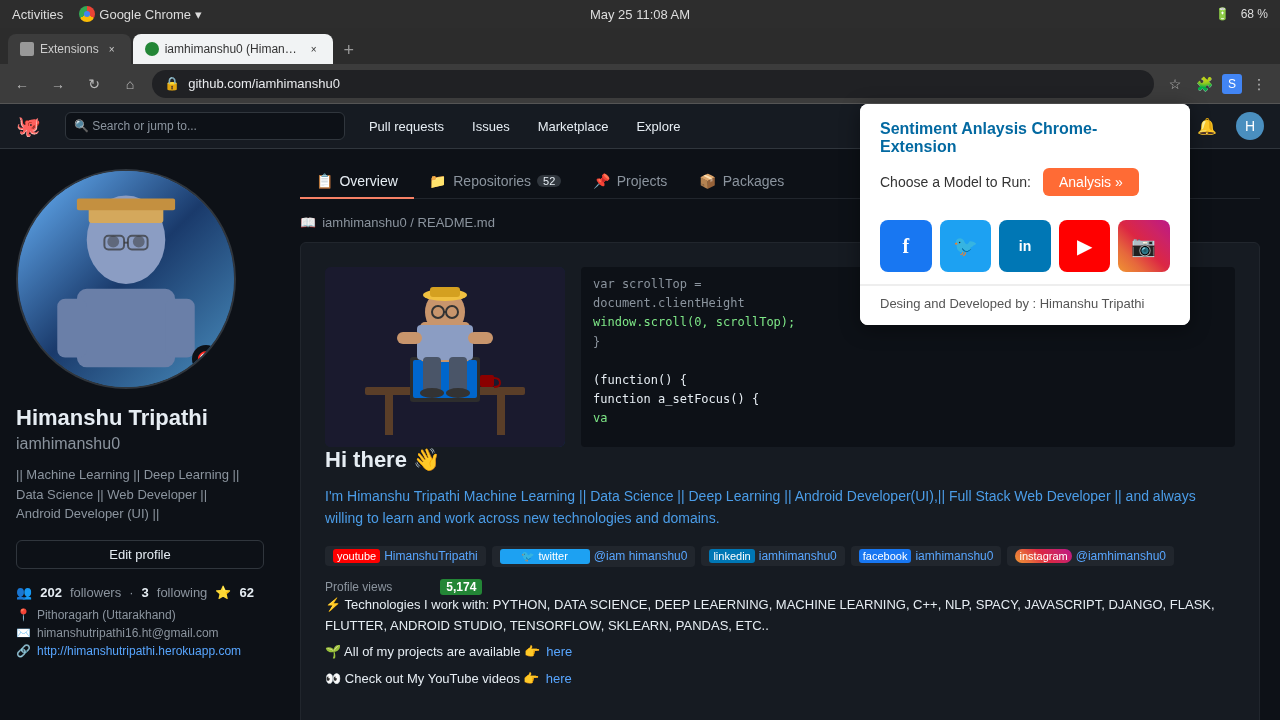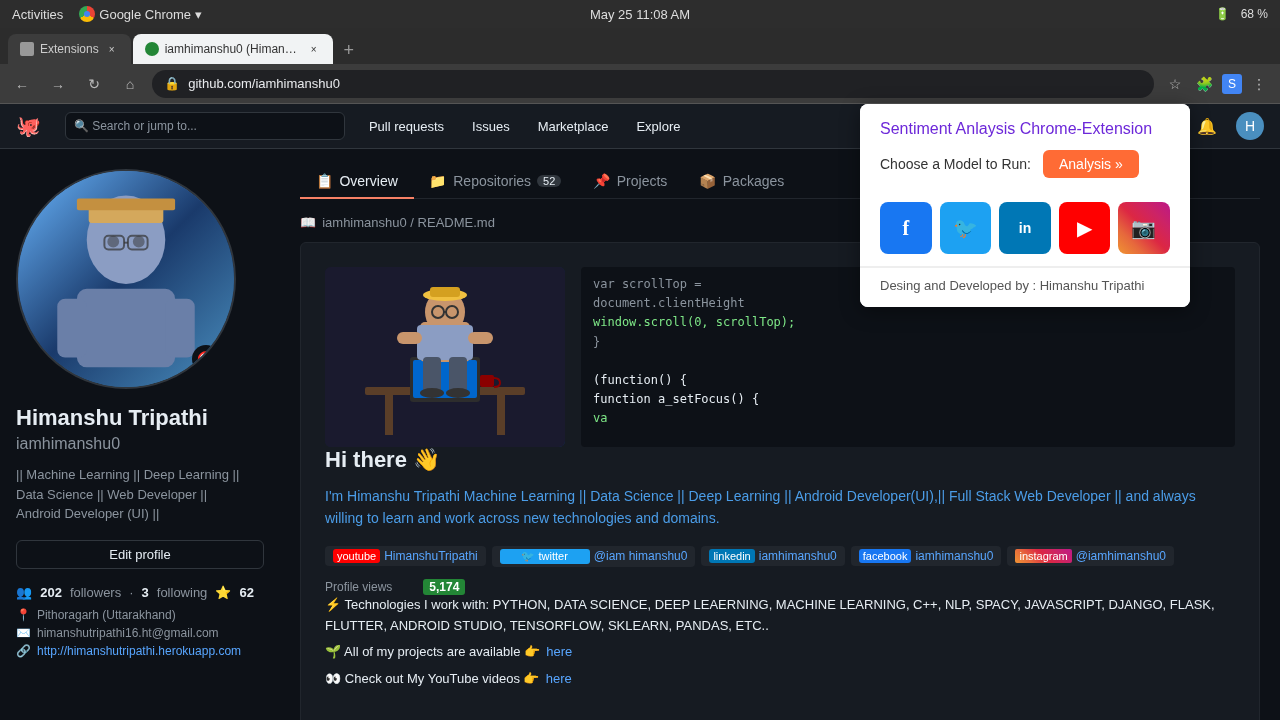--- a/index.html
+++ b/index.html
@@ -278,26 +278,26 @@
       gap: 4px;
       background: #21262d;
       border-radius: 4px;
       padding: 3px 8px;
       font-size: 12px;
     }
     .social-badge .handle { color: #58a6ff; }
     .badge-youtube { background: #ff0000; color: white; border-radius: 3px; padding: 1px 4px; font-size: 11px; }
     .badge-twitter { background: #1da1f2; color: white; border-radius: 3px; padding: 1px 22px; font-size: 11px; display: flex; align-items: center; gap: 2px; }
     .badge-linkedin { background: #0077b5; color: white; border-radius: 3px; padding: 1px 4px; font-size: 11px; }
-    .badge-instagram { background: linear-gradient(45deg, #f09433, #e6683c, #dc2743, #cc2366, #bc1888); color: white; border-radius: 2px; padding: 1px 4px; font-size: 11px; }
+    .badge-instagram { background: linear-gradient(45deg, #f09433, #e6683c, #dc2743, #cc2366, #bc1888); color: white; border-radius: 7px; padding: 1px 4px; font-size: 11px; }
     .badge-facebook { background: #1877f2; color: white; border-radius: 3px; padding: 1px 4px; font-size: 11px; }
     .profile-views {
       display: flex;
       align-items: center;
-      gap: 3px;
+      gap: 20px;
       font-size: 12px;
       color: #8b949e;
     }
     .views-count { background: #238636; color: white; border-radius: 3px; padding: 1px 6px; font-size: 12px; font-weight: 600; margin-left: 28px; }
     .tech-list { font-size: 13px; color: #e6edf3; margin-bottom: 24px; line-height: 1.6; }
     .tech-list li { margin-bottom: 6px; list-style: none; padding-left: 0; display: flex; align-items: flex-start; gap: 6px; }
     .project-link { color: #58a6ff; text-decoration: none; }
 
     
     .readme-main {
@@ -340,22 +340,22 @@
       box-shadow: 0 4px 20px rgba(0,0,0,0.4);
       z-index: 100;
       overflow: hidden;
     }
     .ext-popup-header {
       padding: 16px 20px 12px;
       background: white;
     }
     .ext-popup-title {
       font-size: 16px;
-      font-weight: 400;
-      color: #6d28d9;
+      font-weight: 700;
+      color: #0369a1;
       margin-bottom: 12px;
     }
     .ext-model-row {
       display: flex;
       align-items: center;
       gap: 12px;
     }
     .ext-model-label {
       font-size: 14px;
       color: #333;

